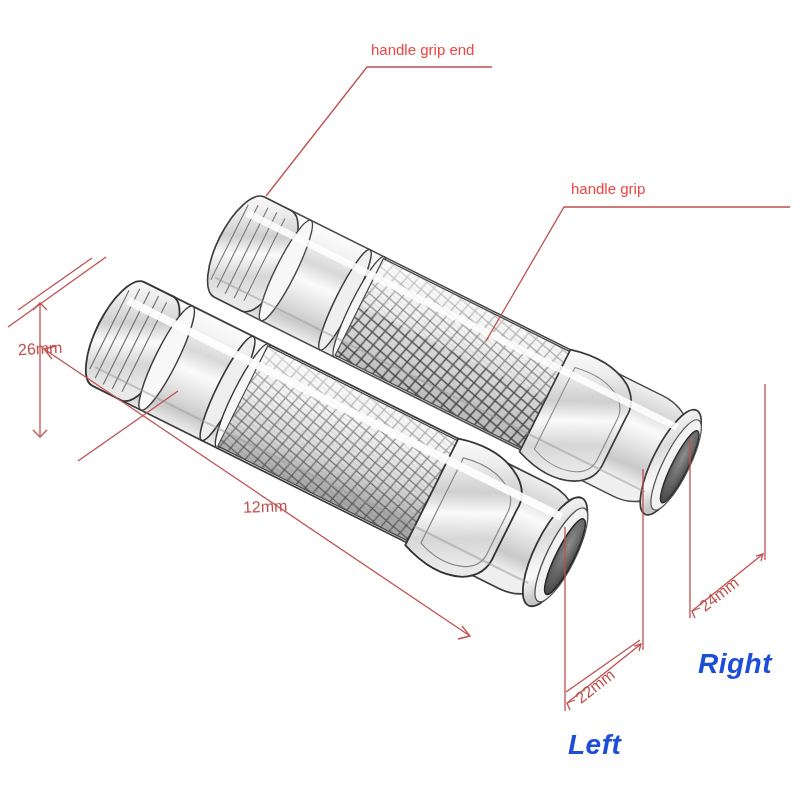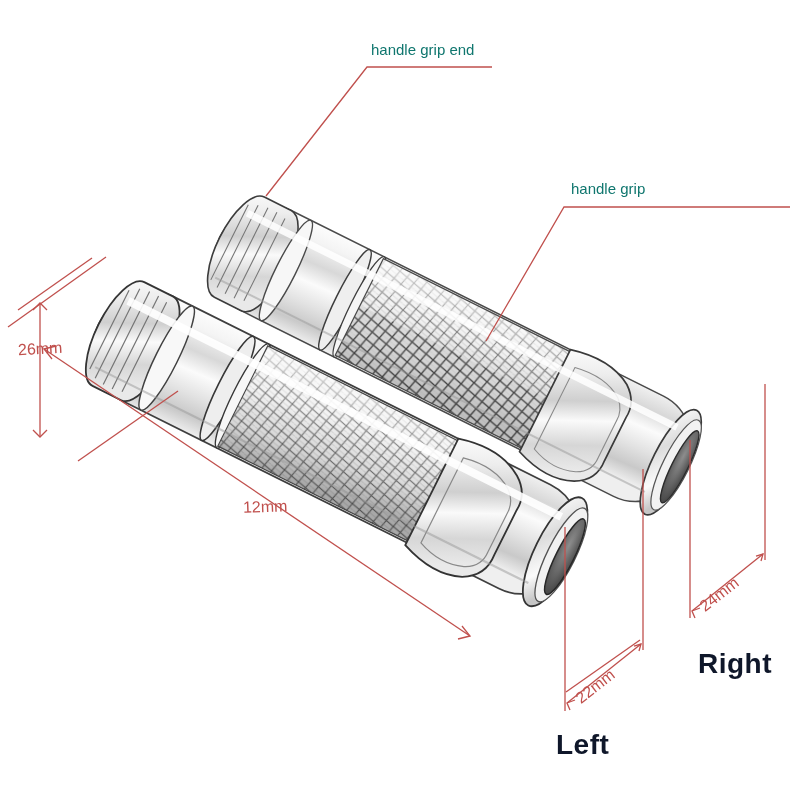--- a/index.html
+++ b/index.html
@@ -17,51 +17,52 @@
   }
   #artwork {
     position: absolute;
     left: 0;
     top: 0;
     width: 800px;
     height: 800px;
   }
   .anno-label {
     position: absolute;
-    color: #0f766e;
+    color: #ef4444;
     font-family: "Liberation Sans", sans-serif;
     font-size: 15px;
     white-space: nowrap;
     line-height: 1;
   }
   .dim-label {
     position: absolute;
     color: #c0504d;
     font-family: "Liberation Sans", sans-serif;
     font-size: 16px;
     white-space: nowrap;
     line-height: 1;
   }
   .side-label {
     position: absolute;
-    color: #0f172a;
+    color: #1d4ed8;
     font-family: "Liberation Sans", sans-serif;
     font-weight: bold;
     font-size: 28px;
     letter-spacing: 0.5px;
     white-space: nowrap;
     line-height: 1;
+    font-style: italic;
   }
   #lbl-grip-end { left: 371px; top: 42px; }
   #lbl-grip     { left: 571px; top: 181px; }
   #lbl-26 { left: 18px;  top: 341px; transform: rotate(-3deg); }
   #lbl-12 { left: 243px; top: 499px; transform: rotate(-2deg); }
   #lbl-22 { left: 573px; top: 694px; transform: rotate(-38deg); transform-origin: left top; }
   #lbl-24 { left: 697px; top: 602px; transform: rotate(-38deg); transform-origin: left top; }
-  #lbl-left  { left: 556px; top: 731px; }
+  #lbl-left  { left: 568px; top: 731px; }
   #lbl-right { left: 698px; top: 650px; }
 </style>
 </head>
 <body>
 
 <div id="stage">
 
   <svg id="artwork" viewBox="0 0 800 800">
     <defs>
       <linearGradient id="chrome" x1="0" y1="0" x2="0.25" y2="1">

